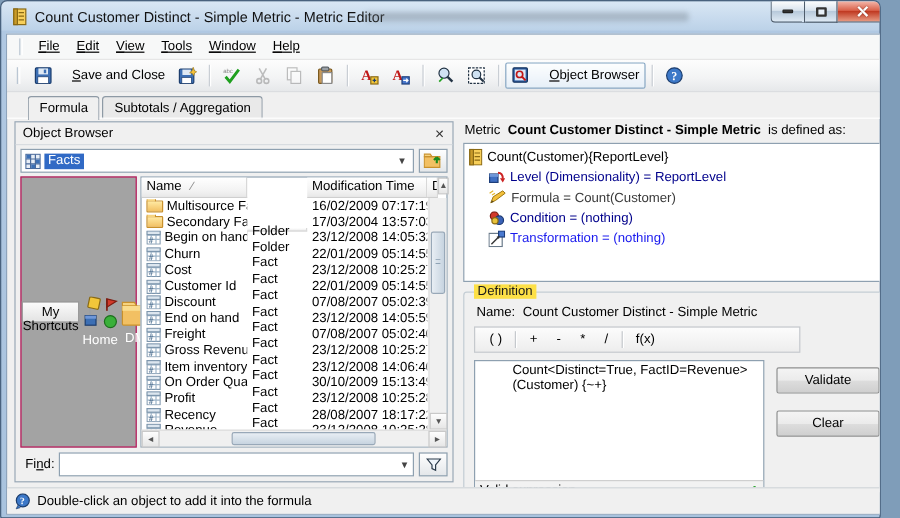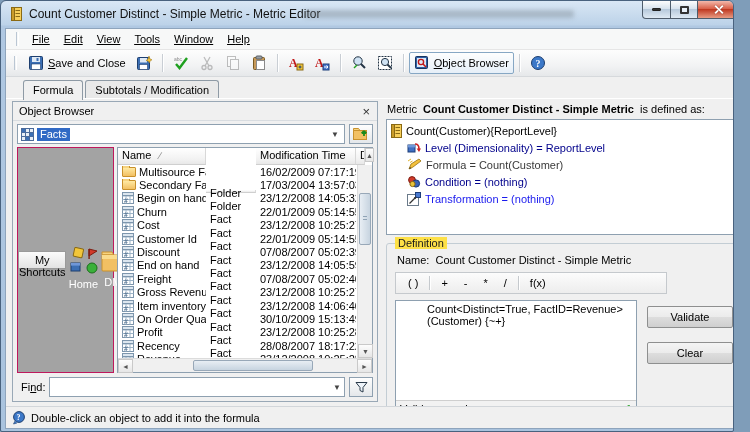--- a/index.html
+++ b/index.html
@@ -34,21 +34,21 @@
     border:1px solid #8ea4bc; }
 
   .menubar { height:21px; background:#f7f8f8; border-bottom:1px solid #e6e6e6; display:flex; align-items:center; padding-left:10px;text-decoration:underline; }
   .gripper { width:3px; height:14px; margin-right:6px; border-left:1px solid #bac6d3; border-right:1px solid #fff; }
   .menu-item { display:inline-block; font-size:11px; color:#000; padding:2px 7px; }
   .ul-first::first-letter { text-decoration:underline; }
 
   .toolbar { height:27px; display:flex; align-items:center; padding-left:8px;
     background:linear-gradient(180deg,#fdfdfd 0,#f2f3f4 60%,#e6e8ea 100%); border-bottom:1px solid #d6d9dc; }
   .tb-sep { width:1px; height:18px; background:#c9ced4; margin:0 5px; box-shadow:1px 0 0 #fff; }
-  .tb-btn { display:flex; align-items:center; gap:4px; padding:2px 4px; border:1px solid transparent; border-radius:2px; font-size:11px; color:#000; }
+  .tb-btn { display:flex; align-items:center; gap:16px; padding:2px 4px; border:1px solid transparent; border-radius:2px; font-size:11px; color:#000; }
   .tb-btn.disabled { opacity:.45; }
   .tb-toggle { border:1px solid #86a7c4; background:linear-gradient(180deg,#fdfefe,#e6eff8); }
   .tb-ico { width:16px; height:16px; display:block; }
 
   
   .tabstrip { height:22px; padding:3px 0 0 5px; display:flex; align-items:flex-end; background:#f0f0f0; position:relative; }
   .tabstrip::after { content:""; position:absolute; left:0; right:0; bottom:0; height:1px; background:#fff; }
   .tab { font-size:11px; padding:3px 9px 3px; border:1px solid #8e9aa5; border-bottom:none; border-radius:3px 3px 0 0; margin-right:2px; background:#e9e9e9; color:#000; }
   .tab.active { background:#f0f0f0; position:relative; z-index:2; padding-bottom:4px; margin-bottom:-1px;margin-left:12px; }
 
@@ -267,21 +267,21 @@
       <div class="tb-btn">
         <svg class="tb-ico" viewBox="0 0 16 16">
             <circle cx="8" cy="8" r="6.5" fill="#3c78c8" stroke="#1d3e6e"></circle>
             <text x="5.4" y="12" font-size="10" font-weight="bold" fill="#fff" font-family="Liberation Serif">?</text>
           </svg>
       </div>
     </div>
 
     <div class="tabstrip">
       <span class="tab active">Formula</span>
-      <span class="tab">Subtotals / Modification</span>
+      <span class="tab">Subtotals / Aggregation</span>
     </div>
 
     <div class="workarea">
 
       <div class="obj-panel">
         <div class="obj-head">
           <span class="obj-head-title">Object Browser</span>
           <span class="panel-x">×</span>
         </div>
         <div class="combo-row">

